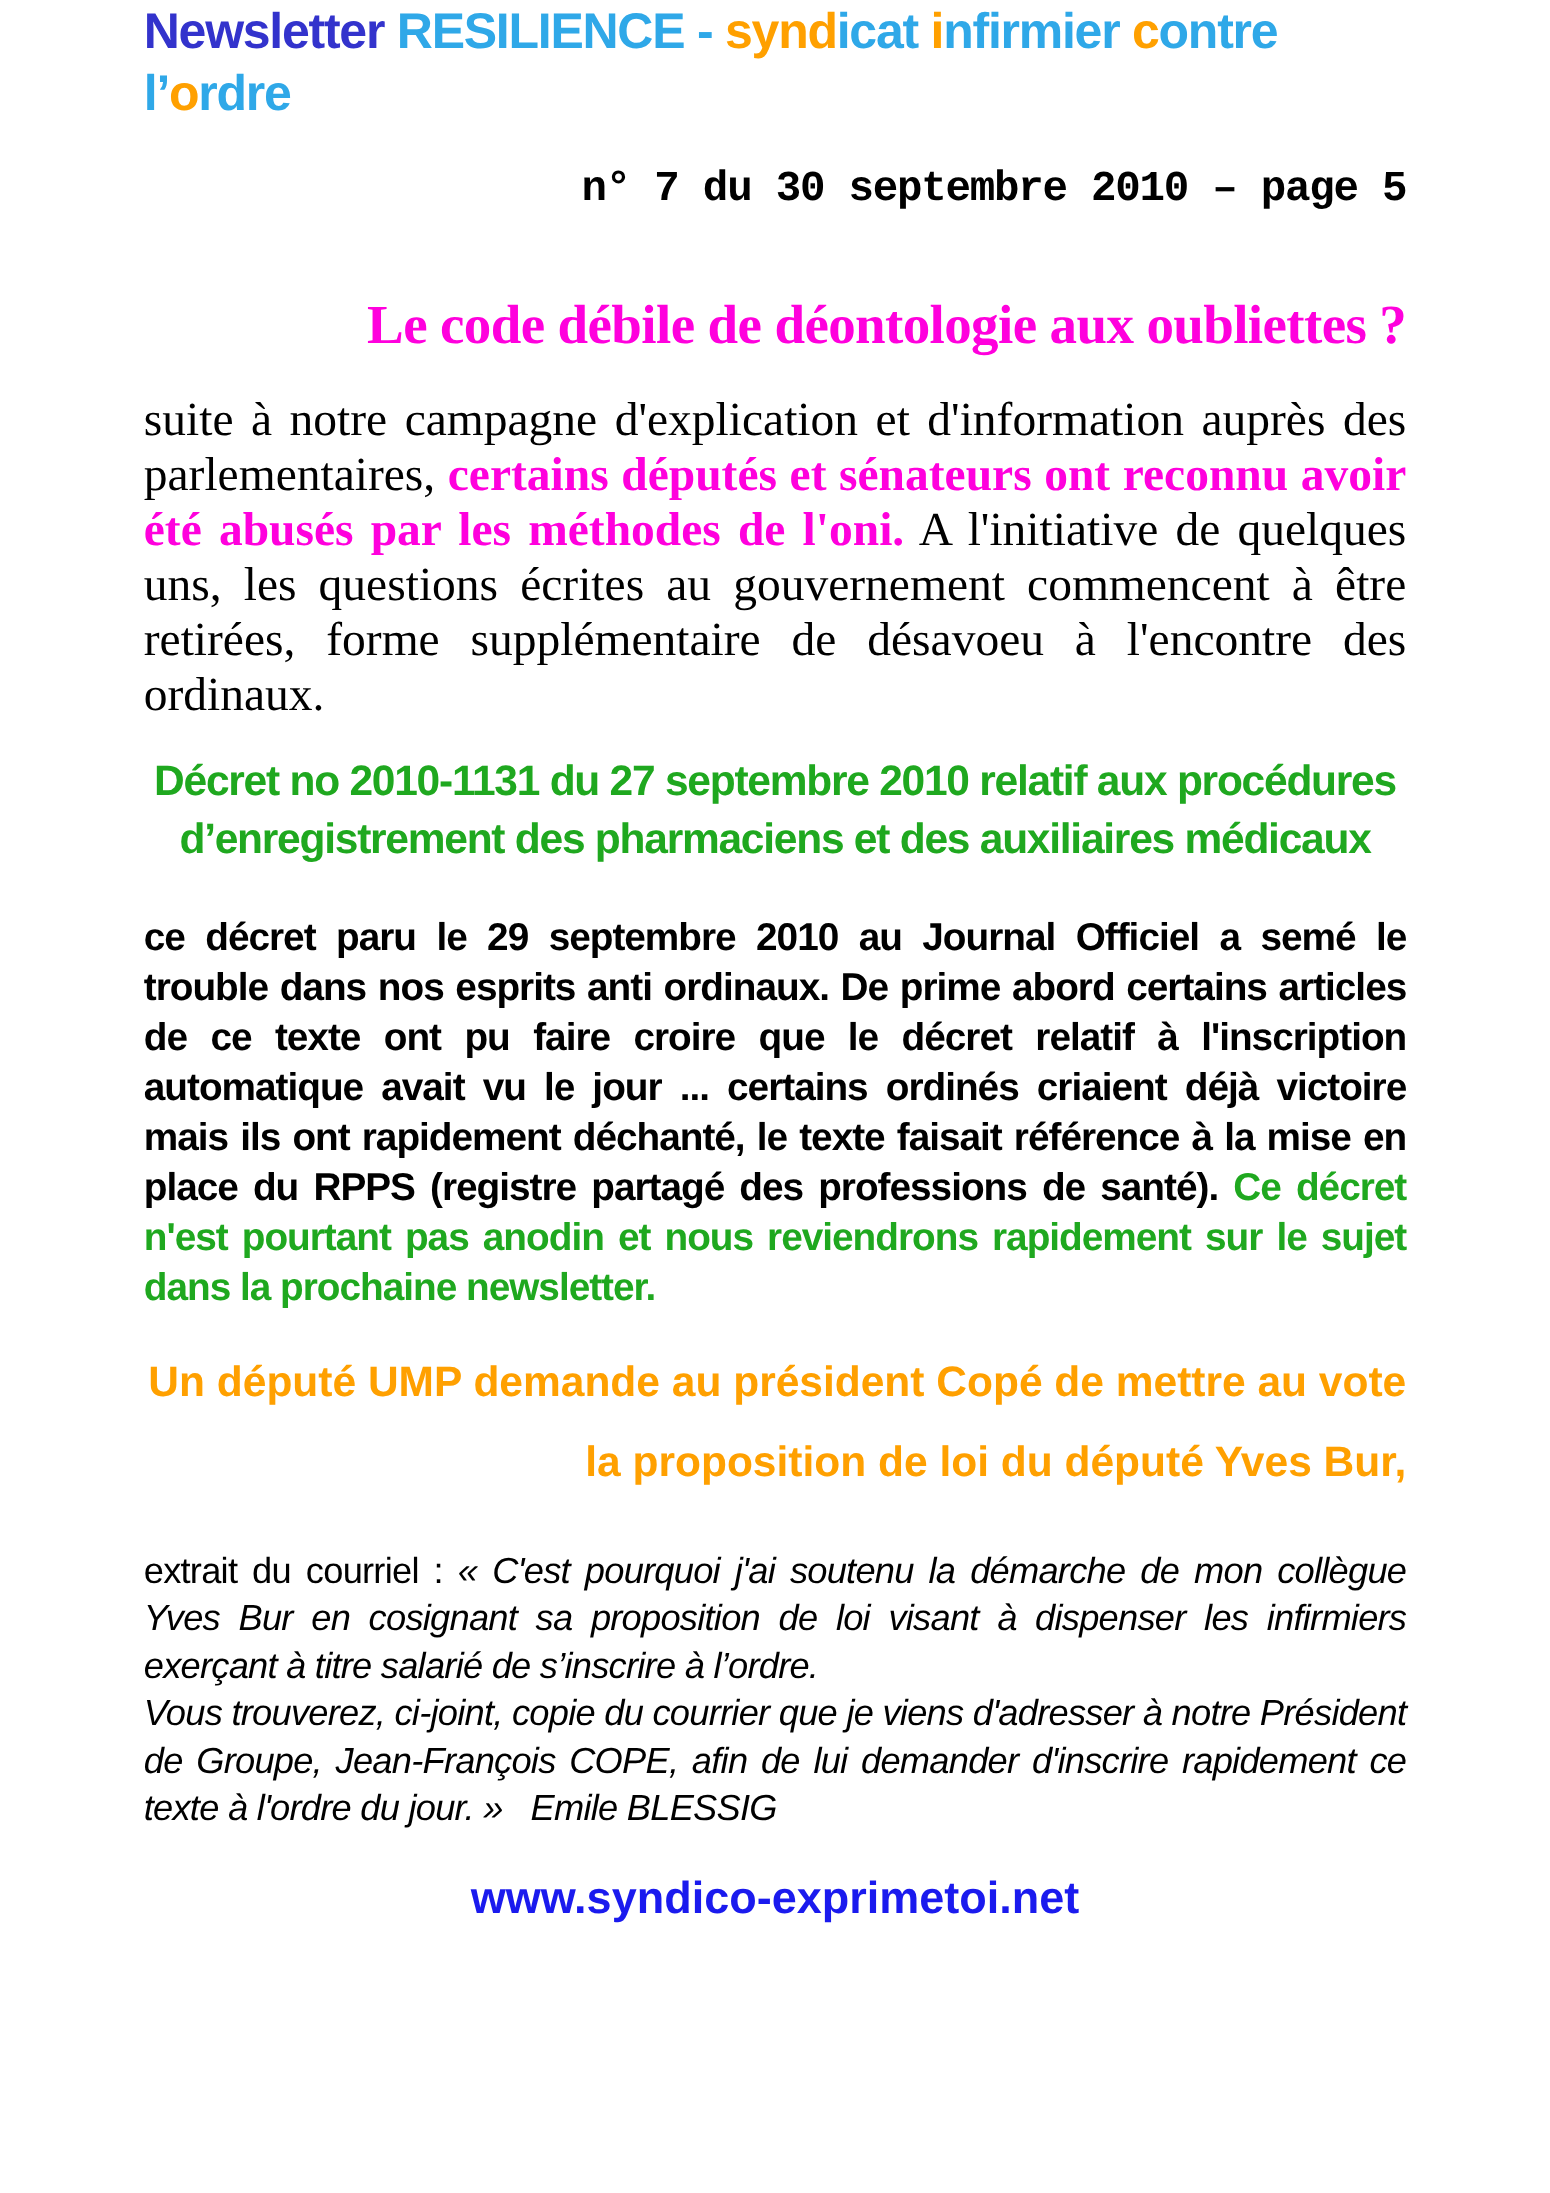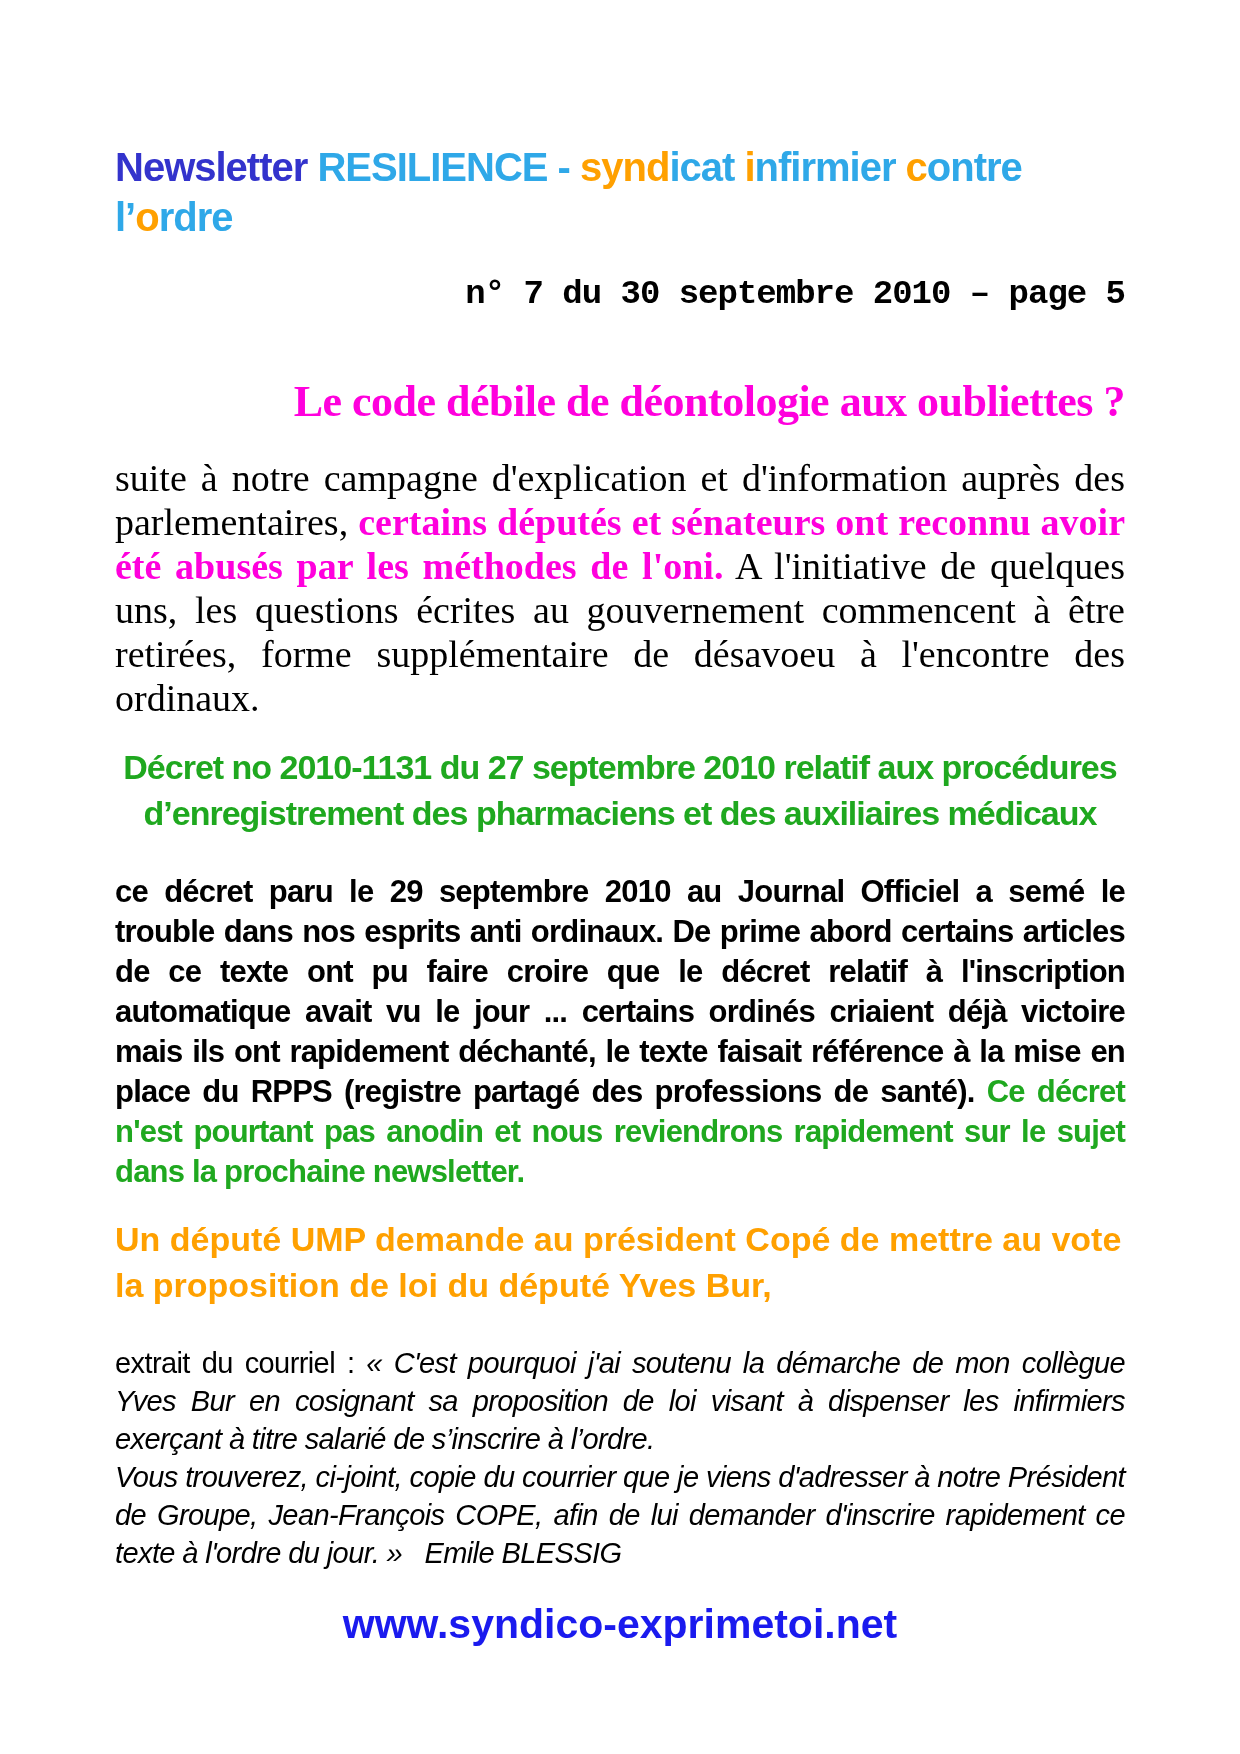--- a/index.html
+++ b/index.html
@@ -1,28 +1,28 @@
 <!DOCTYPE html>
 <html lang="fr"><head>
 <meta charset="utf-8">
 <style>
   html,body{margin:0;padding:0;background:#ffffff;}
   body{width:1240px;height:1754px;overflow:hidden;font-family:"Liberation Sans",sans-serif;color:#000;}
-  .page{width:1010px;margin:0 auto;padding-top:142px;}
+  .page{width:1010px;margin:0 auto;}
   .hdr-title{font-size:40px;line-height:50px;font-weight:bold;text-align:left;letter-spacing:-1px;white-space:nowrap;}
   .hdr-sub{font-size:34px;line-height:40px;font-weight:bold;text-align:right;margin-top:32px;letter-spacing:-1px;font-family:Liberation Mono, monospace;}
   .main-title{font-family:"Liberation Serif",serif;font-size:44px;line-height:52px;font-weight:bold;text-align:right;margin-top:62px;letter-spacing:-0.5px;}
   .intro{font-family:"Liberation Serif",serif;font-size:38px;line-height:44px;text-align:justify;margin-top:28px;}
   .intro .hl{font-weight:bold;}
   .decree-h{font-size:34px;line-height:46px;font-weight:bold;text-align:center;margin-top:24px;letter-spacing:-1px;}
   .decree-p{font-size:31px;line-height:40px;font-weight:bold;text-align:justify;margin-top:36px;letter-spacing:-0.8px;}
-  .ump-h{font-size:34px;line-height:46px;font-weight:bold;text-align:left;margin-top:24px;}
+  .ump-h{font-size:34px;line-height:64px;font-weight:bold;text-align:right;margin-top:24px;}
   .extract{font-size:29px;line-height:38px;font-weight:normal;text-align:justify;margin-top:36px;letter-spacing:-0.6px;}
   .extract .it{font-style:italic;}
-  .footer-link{font-size:41px;line-height:36px;font-weight:bold;text-align:center;margin-top:34px;}
+  .footer-link{font-size:36px;line-height:36px;font-weight:bold;text-align:center;margin-top:34px;}
   .footer-link a{text-decoration:none;}
   span{white-space:pre-wrap;}
 </style>
 </head>
 <body>
 
 <div class="page">
 
   <div class="hdr-title">
     <span style="color: rgb(51, 51, 204);">Newsletter </span><span style="color: rgb(47, 168, 232);">RESILIENCE </span><span style="color: rgb(47, 168, 232);">- </span><span style="color: rgb(255, 160, 0);">synd</span><span style="color: rgb(47, 168, 232);">icat </span><span style="color: rgb(255, 160, 0);">i</span><span style="color: rgb(47, 168, 232);">nfirmier </span><span style="color: rgb(255, 160, 0);">c</span><span style="color: rgb(47, 168, 232);">ontre </span><span style="color: rgb(47, 168, 232);">l’</span><span style="color: rgb(255, 160, 0);">o</span><span style="color: rgb(47, 168, 232);">rdre</span>

